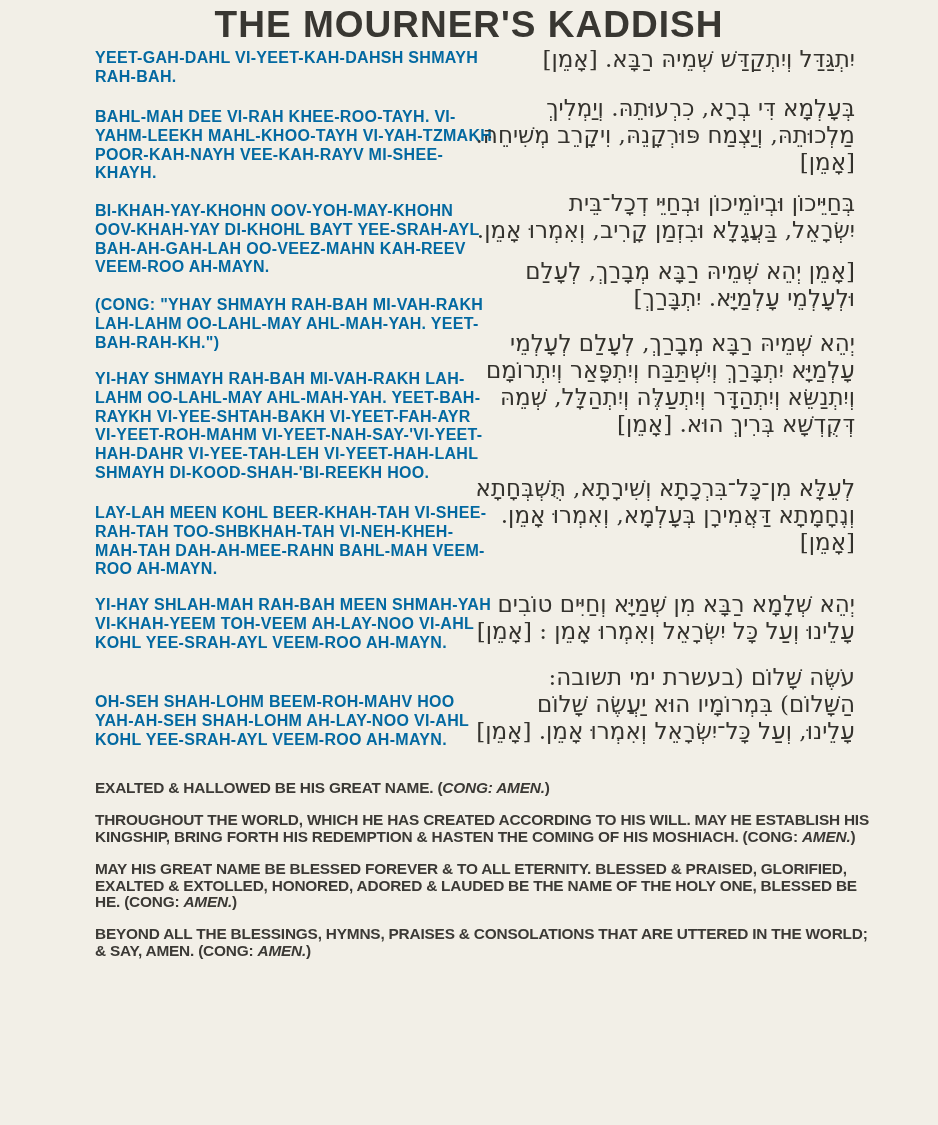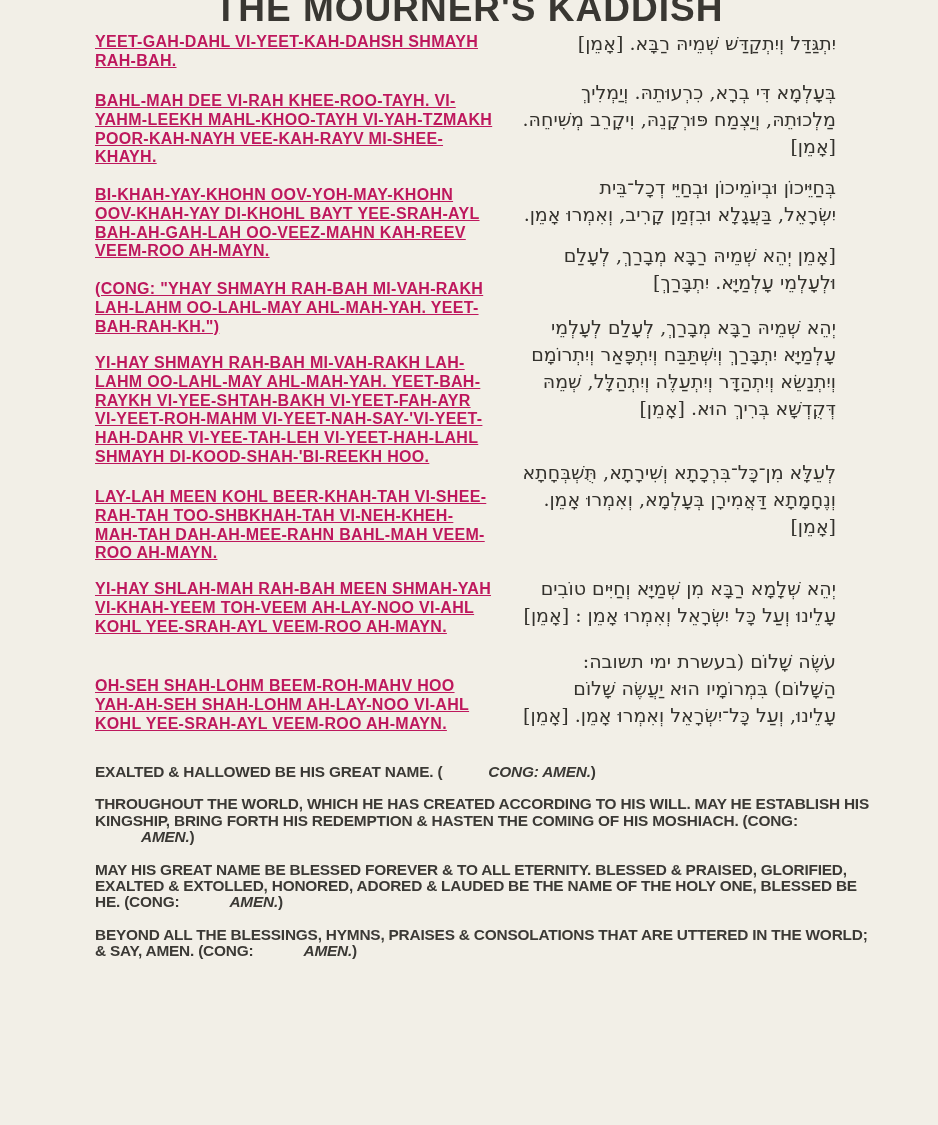--- a/index.html
+++ b/index.html
@@ -11,20 +11,21 @@
     height: 1125px;
     overflow: hidden;
     background: #f2efe7;
   }
   .page {
     position: relative;
     width: 938px;
     height: 916px;
     font-family: "Liberation Sans", sans-serif;
     color: #3a3834;
+    margin-top: 16px;
   }
   .title {
     position: absolute;
     top: -13px;
     left: 0;
     width: 100%;
     margin: 0;
     text-align: center;
     font-size: 37px;
     line-height: 44px;
@@ -35,41 +36,40 @@
   
   .tp {
     position: absolute;
     left: 95px;
     width: 398px;
     margin: 0;
     font-weight: bold;
     font-size: 16px;
     line-height: 18.8px;
     letter-spacing: 0.3px;
-    color: #be185d;
-    text-decoration: underline;
+    color: #0369a1;
   }
   .tp-0 { top: 33px; }
   .tp-1 { top: 92px; }
   .tp-2 { top: 186px; }
   .tp-3 { top: 280px; }
   .tp-4 { top: 354px; }
   .tp-5 { top: 488px; }
   .tp-6 { top: 580px; }
   .tp-7 { top: 677px; }
   
   .hb {
     position: absolute;
-    right: 102px;
+    right: 83px;
     margin: 0;
     direction: rtl;
     text-align: right;
     white-space: nowrap;
     font-family: "DejaVu Serif", "DejaVu Sans", serif;
-    font-size: 19px;
+    font-size: 23px;
     line-height: 27px;
     color: #34322d;
   }
   .hb-0 { top: 30px; }
   .hb-1 { top: 79px; }
   .hb-2 { top: 174px; }
   .hb-3 { top: 242px; }
   .hb-4 { top: 314px; }
   .hb-5 { top: 459px; }
   .hb-6 { top: 575px; }
@@ -84,21 +84,20 @@
   .ep {
     margin: 0 0 16px 0;
     font-weight: bold;
     font-size: 15.4px;
     line-height: 16.4px;
     letter-spacing: -0.2px;
     color: #3b3935;
   }
   .ep .it {
     font-style: italic;
-    padding-left: 46px;
   }
 </style>
 </head>
 <body>
 
 <div class="page">
   <h1 class="title">THE MOURNER'S KADDISH</h1>
 
   <div id="translit-col">
       <p class="tp tp-0">YEET-GAH-DAHL VI-YEET-KAH-DAHSH SHMAYH RAH-BAH.</p>

